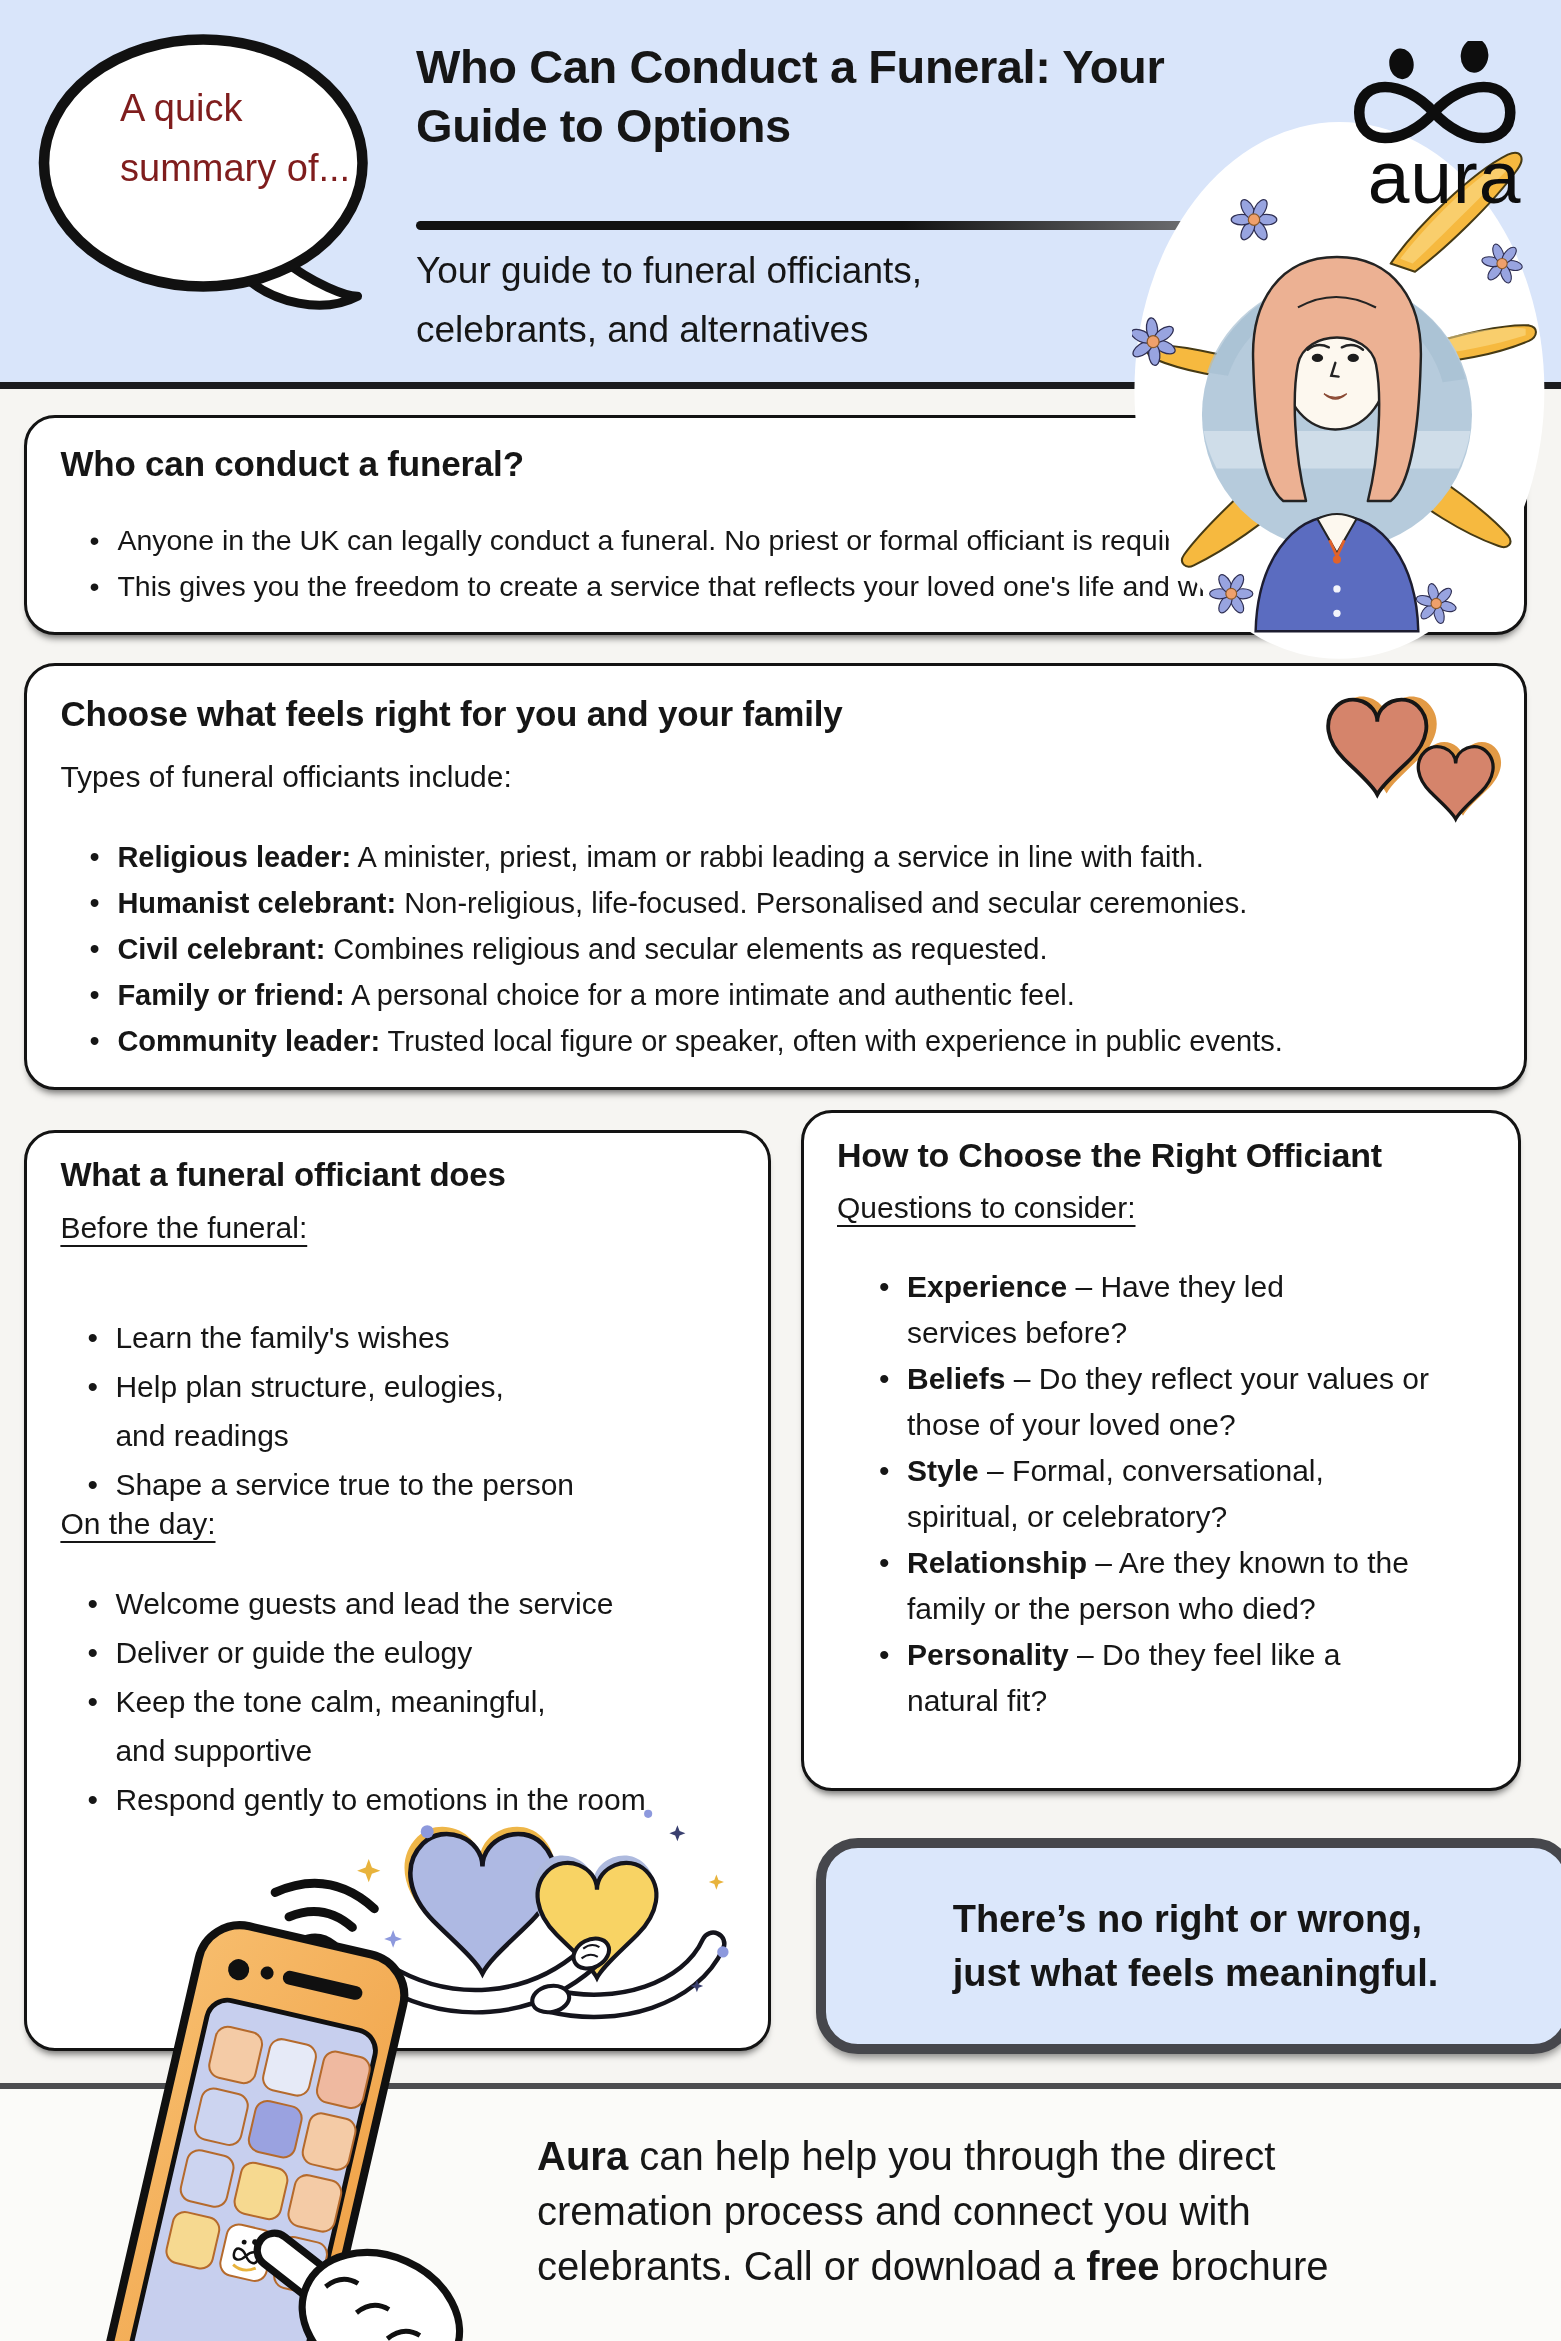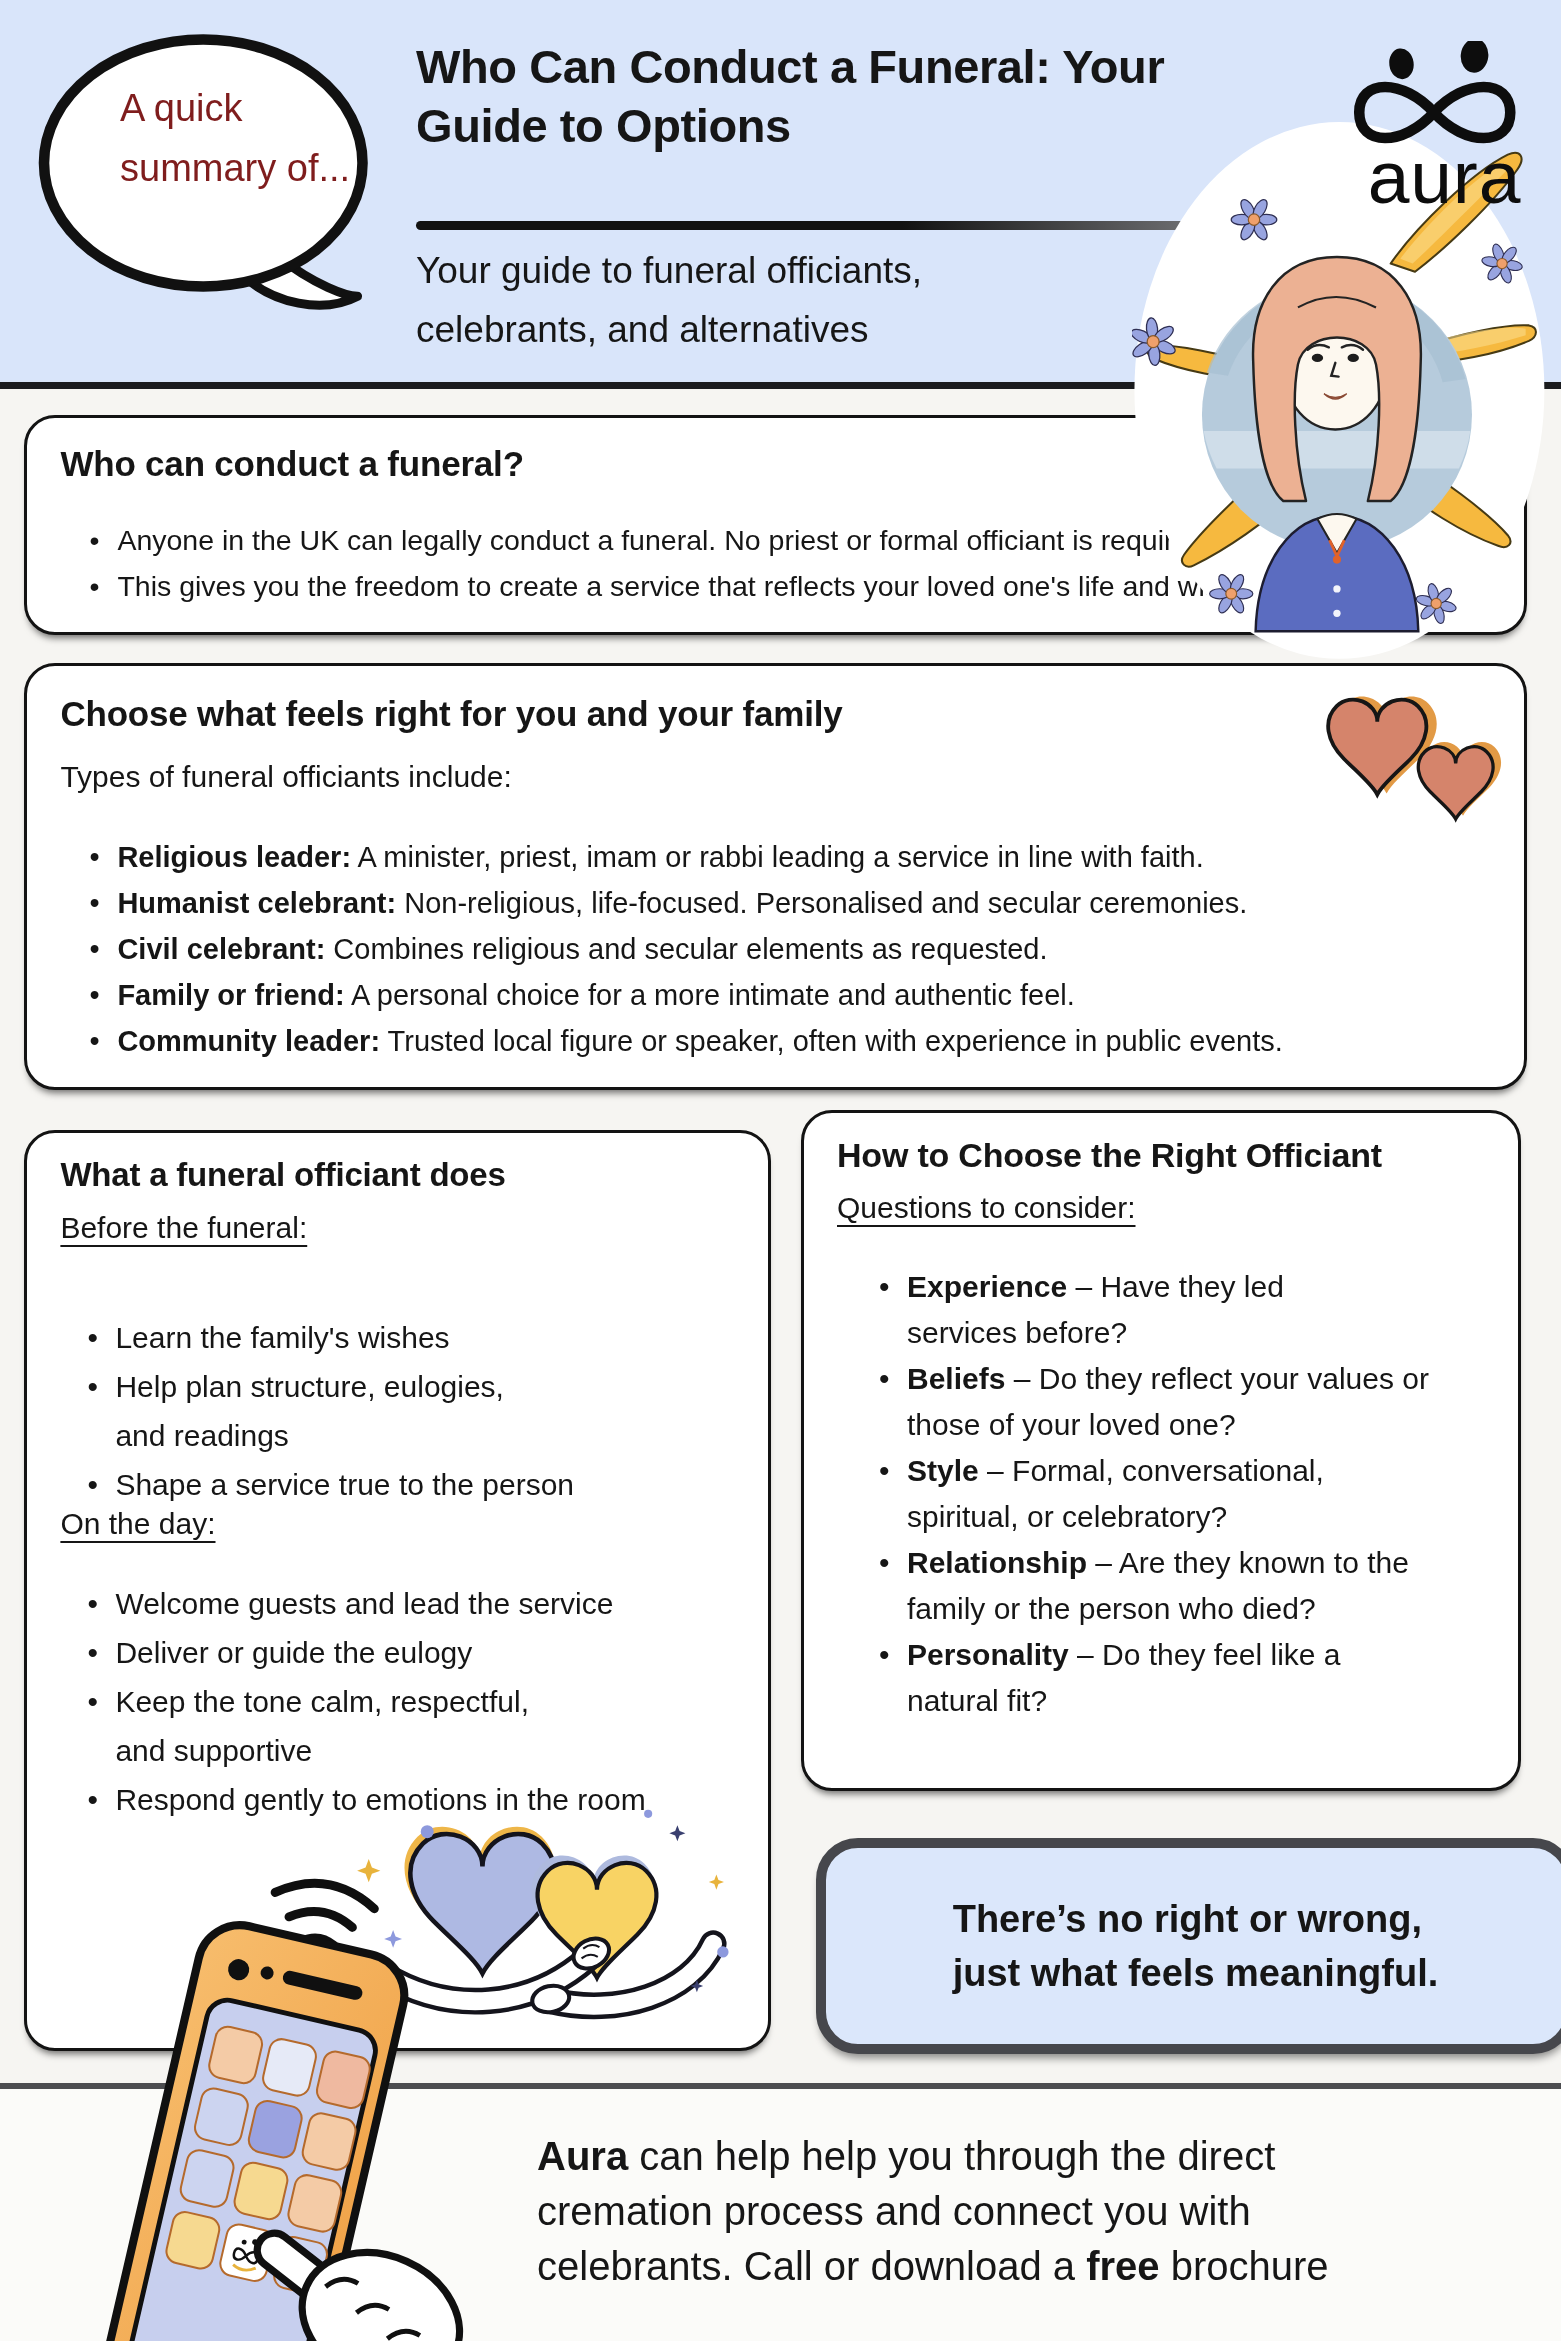--- a/index.html
+++ b/index.html
@@ -238,21 +238,21 @@
   <ul id="does-ul1">
     <li><span>Learn the family's wishes</span></li>
     <li><span>Help plan structure, eulogies,
 and readings</span></li>
     <li><span>Shape a service true to the person</span></li>
   </ul>
   <div class="sub-label" id="does-sub2">On the day:</div>
   <ul id="does-ul2">
     <li><span>Welcome guests and lead the service</span></li>
     <li><span>Deliver or guide the eulogy</span></li>
-    <li><span>Keep the tone calm, respectful,
+    <li><span>Keep the tone calm, meaningful,
 and supportive</span></li>
     <li><span>Respond gently to emotions in the room</span></li>
   </ul>
 </div>
 
 <div class="hug-hearts">
 <svg viewBox="0 0 490 295" width="398" height="240">
   <defs>
     <path id="hp" d="M50,30 C50,14 28,5 16,17 C4,29 8,47 22,61 C34,73 46,83 50,91 C54,83 66,73 78,61 C92,47 96,29 84,17 C72,5 50,14 50,30 Z"></path>
     <path id="sp" d="M0,-11 L3,-3 L11,0 L3,3 L0,11 L-3,3 L-11,0 L-3,-3 Z"></path>

